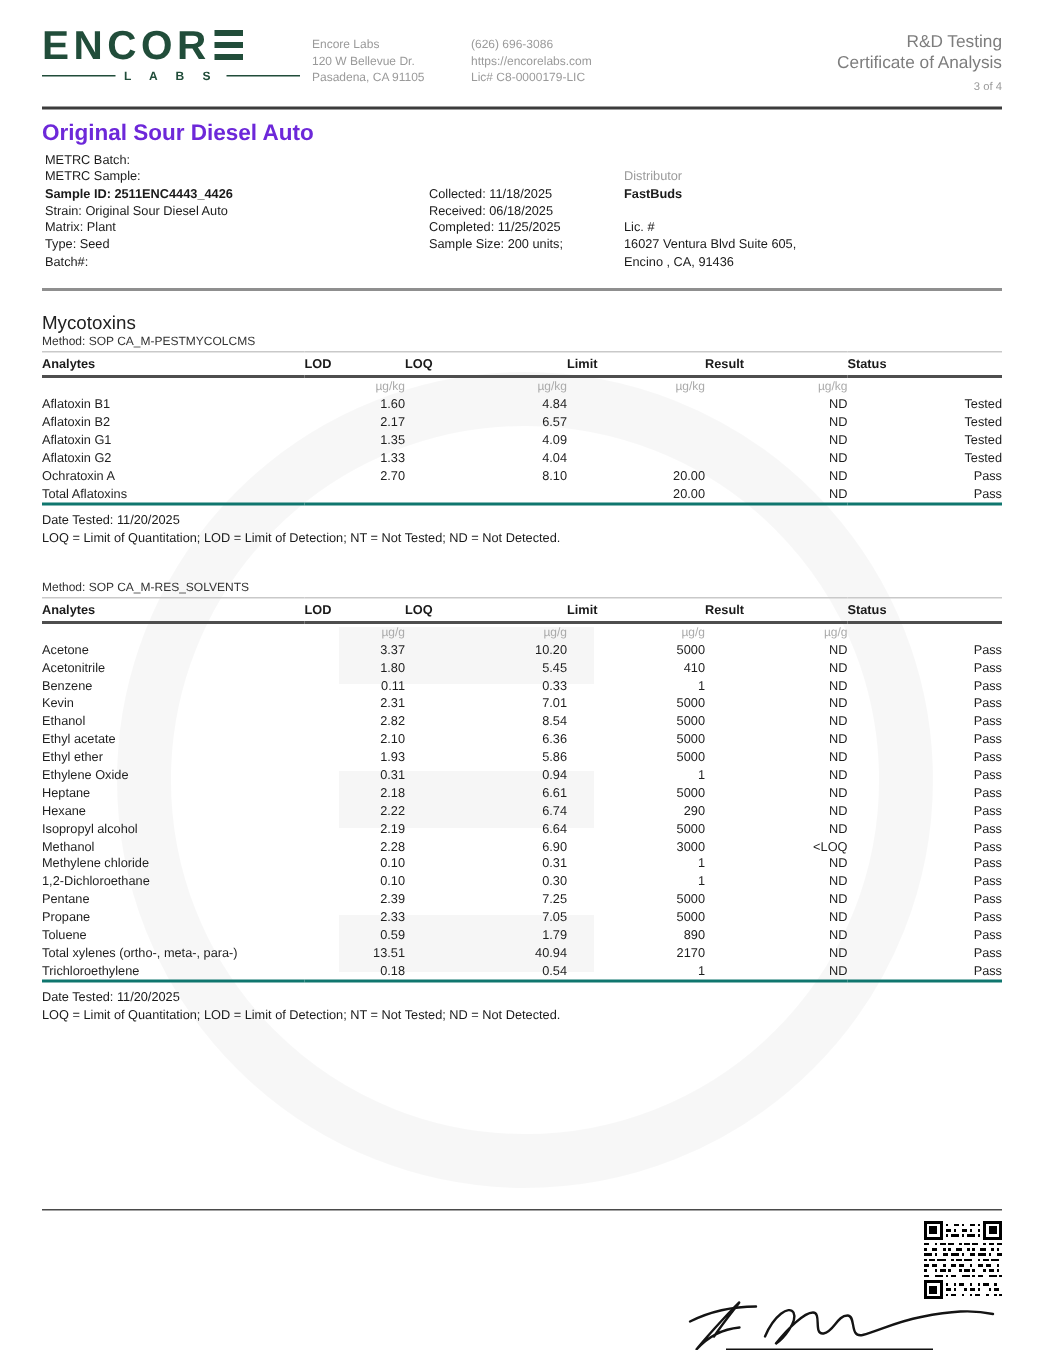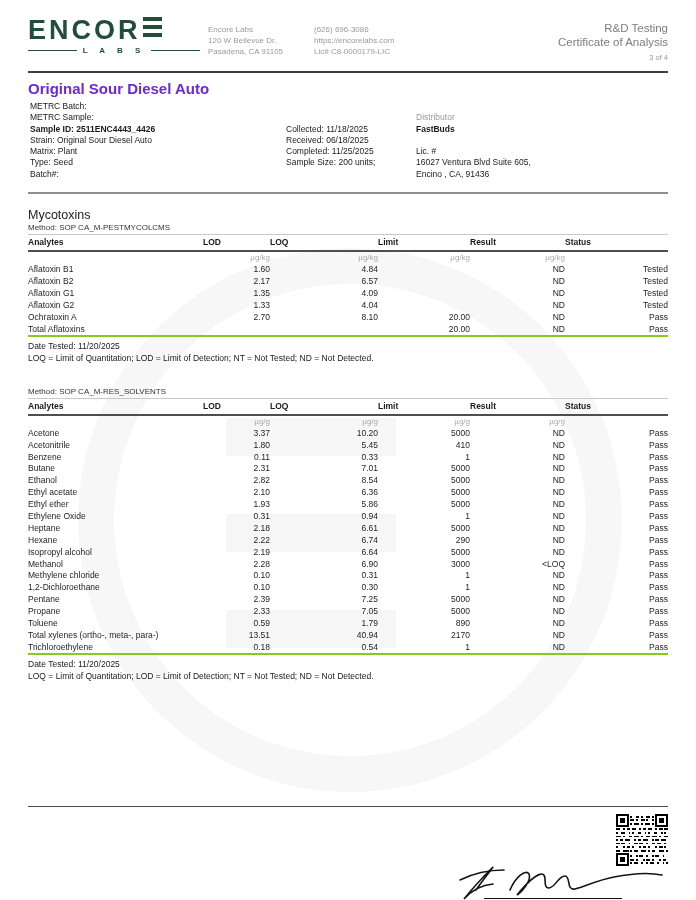--- a/index.html
+++ b/index.html
@@ -11,21 +11,21 @@
   
   .wm { position:absolute; z-index:0; }
   .wm-circle { left:78px; top:248px; width:544px; height:544px; border-radius:50%;
     border:36px solid rgba(0,0,0,0.032); }
   .wm-bar { left:226px; width:170px; height:38px; background:rgba(0,0,0,0.036); }
   .wm-bar1 { top:418px; } .wm-bar2 { top:514px; } .wm-bar3 { top:610px; }
   .content { position:relative; z-index:1; padding:0 28px; }
   
   .hdr { display:flex; align-items:flex-start; padding-top:17px; }
   .logo { width:172px; }
-  .logo-word { display:flex; color:#214d3a; font-weight:bold;
+  .logo-word { display:flex; align-items:center; color:#214d3a; font-weight:bold;
     font-size:27px; letter-spacing:3px; line-height:26px; }
   .ebars { display:inline-flex; flex-direction:column; justify-content:space-between;
     height:20px; width:19px; margin-left:2px; }
   .ebars i { display:block; height:4px; background:#214d3a; }
   .logo-labs { display:flex; align-items:center; color:#214d3a; font-size:8px;
     font-weight:bold; letter-spacing:5px; margin-top:3px; }
   .logo-labs .rule { flex:1; height:0; border-top:1.5px solid #214d3a; }
   .logo-labs .txt { padding:0 6px; }
   .hdr-addr { color:#9a9a9a; font-size:8px; line-height:11px; margin:7px 0 0 8px; width:98px; }
   .hdr-contact { color:#9a9a9a; font-size:8px; line-height:11px; margin:7px 0 0 8px; }
@@ -41,21 +41,21 @@
   .sinfo .c1 { left:2px; } .sinfo .c2 { left:258px; } .sinfo .c3 { left:388px; }
   .sinfo .b { font-weight:bold; }
   .sinfo .gray { color:#9a9a9a; }
   .sinfo .sp { height:11.3px; }
   
   .section { margin-top:14px; }
   .section.second { margin-top:24px; }
   .sec-title { font-size:12.5px; color:#222; }
   .sec-method { font-size:8px; color:#333; margin-top:1px; }
   table { width:640px; border-collapse:collapse; table-layout:fixed; margin-top:2px;
-    border-bottom:2px solid #84cc16; }
+    border-bottom:2px solid #0f766e; }
   col.ca { width:175px; } col.cb { width:67px; } col.cc { width:108px; }
   col.cd { width:92px; } col.ce { width:95px; } col.cf { width:103px; }
   th { font-size:8.5px; font-weight:bold; text-align:left; padding:2px 0 3px;
     border-top:1px solid #c9c9c9; border-bottom:2px solid #4e4e4e; }
   th:first-child { text-align:left; }
   tr.units td { color:#aaa; font-size:8px; padding:2px 0 1px; }
   td { font-size:8.5px; text-align:right; padding:1.8px 0; line-height:8.3px; color:#1e1e1e; }
   td:first-child { text-align:left; }
   .sec-date { font-size:8.5px; margin-top:4px; }
   .sec-legend { font-size:8.5px; margin-top:2px; }
@@ -294,21 +294,21 @@
             <tr>
               <td>Benzene</td>
               <td>0.11</td>
               <td>0.33</td>
               <td>1</td>
               <td>ND</td>
               <td>Pass</td>
             </tr>
 
             <tr>
-              <td>Butane</td>
+              <td>Kevin</td>
               <td>2.31</td>
               <td>7.01</td>
               <td>5000</td>
               <td>ND</td>
               <td>Pass</td>
             </tr>
 
 
             <tr>
               <td>Ethanol</td>

